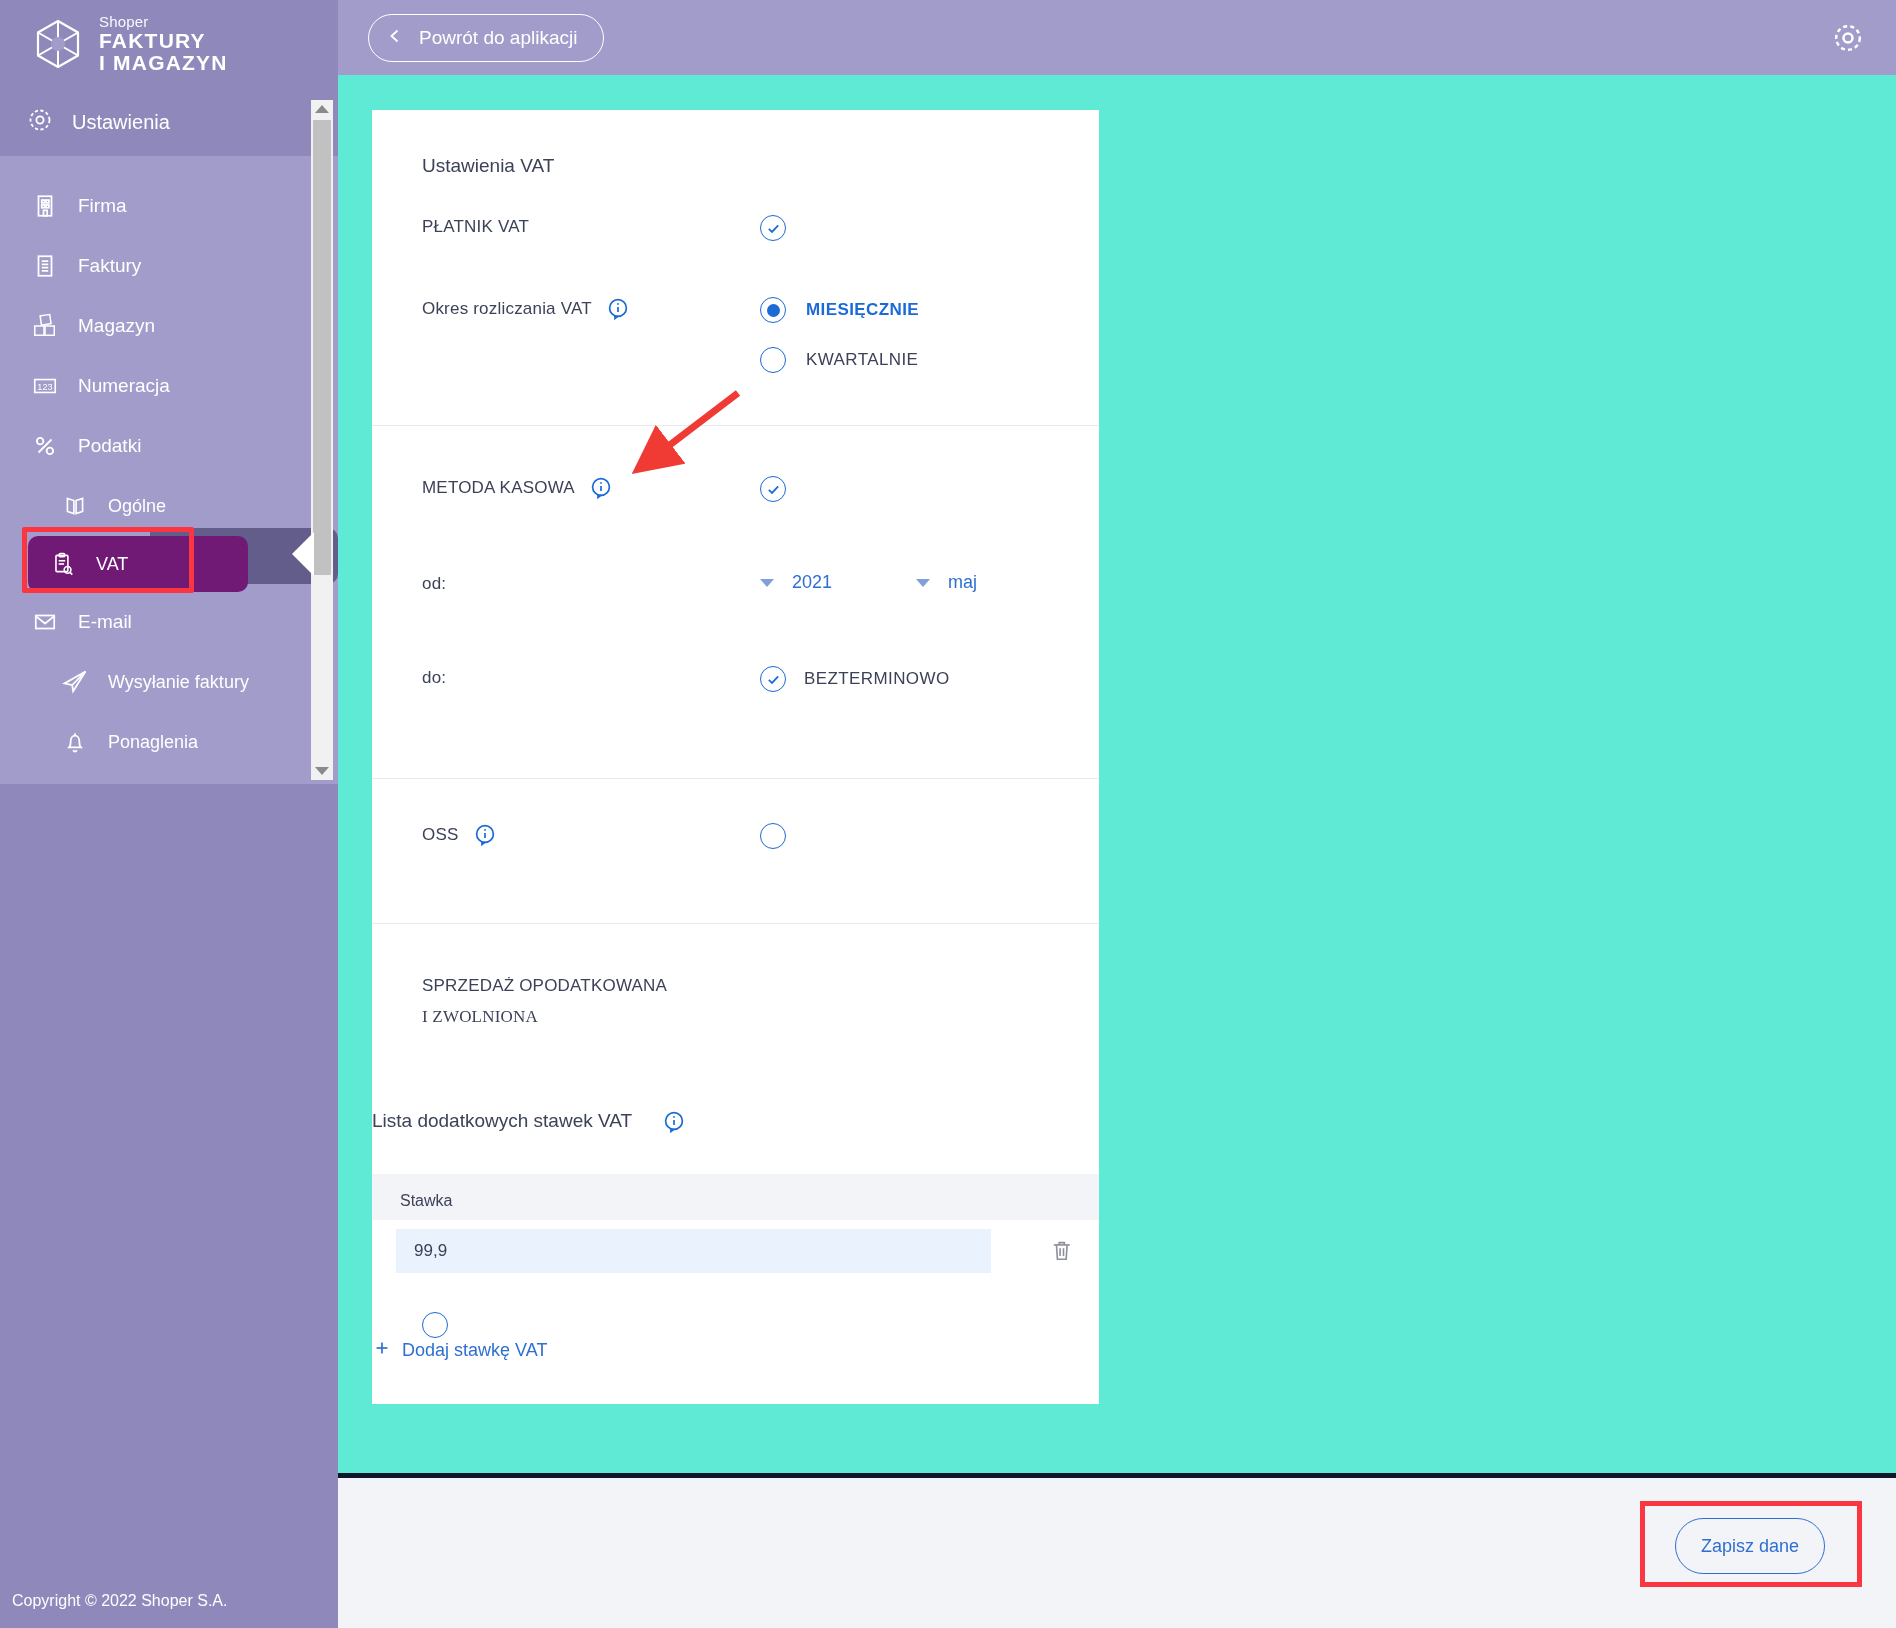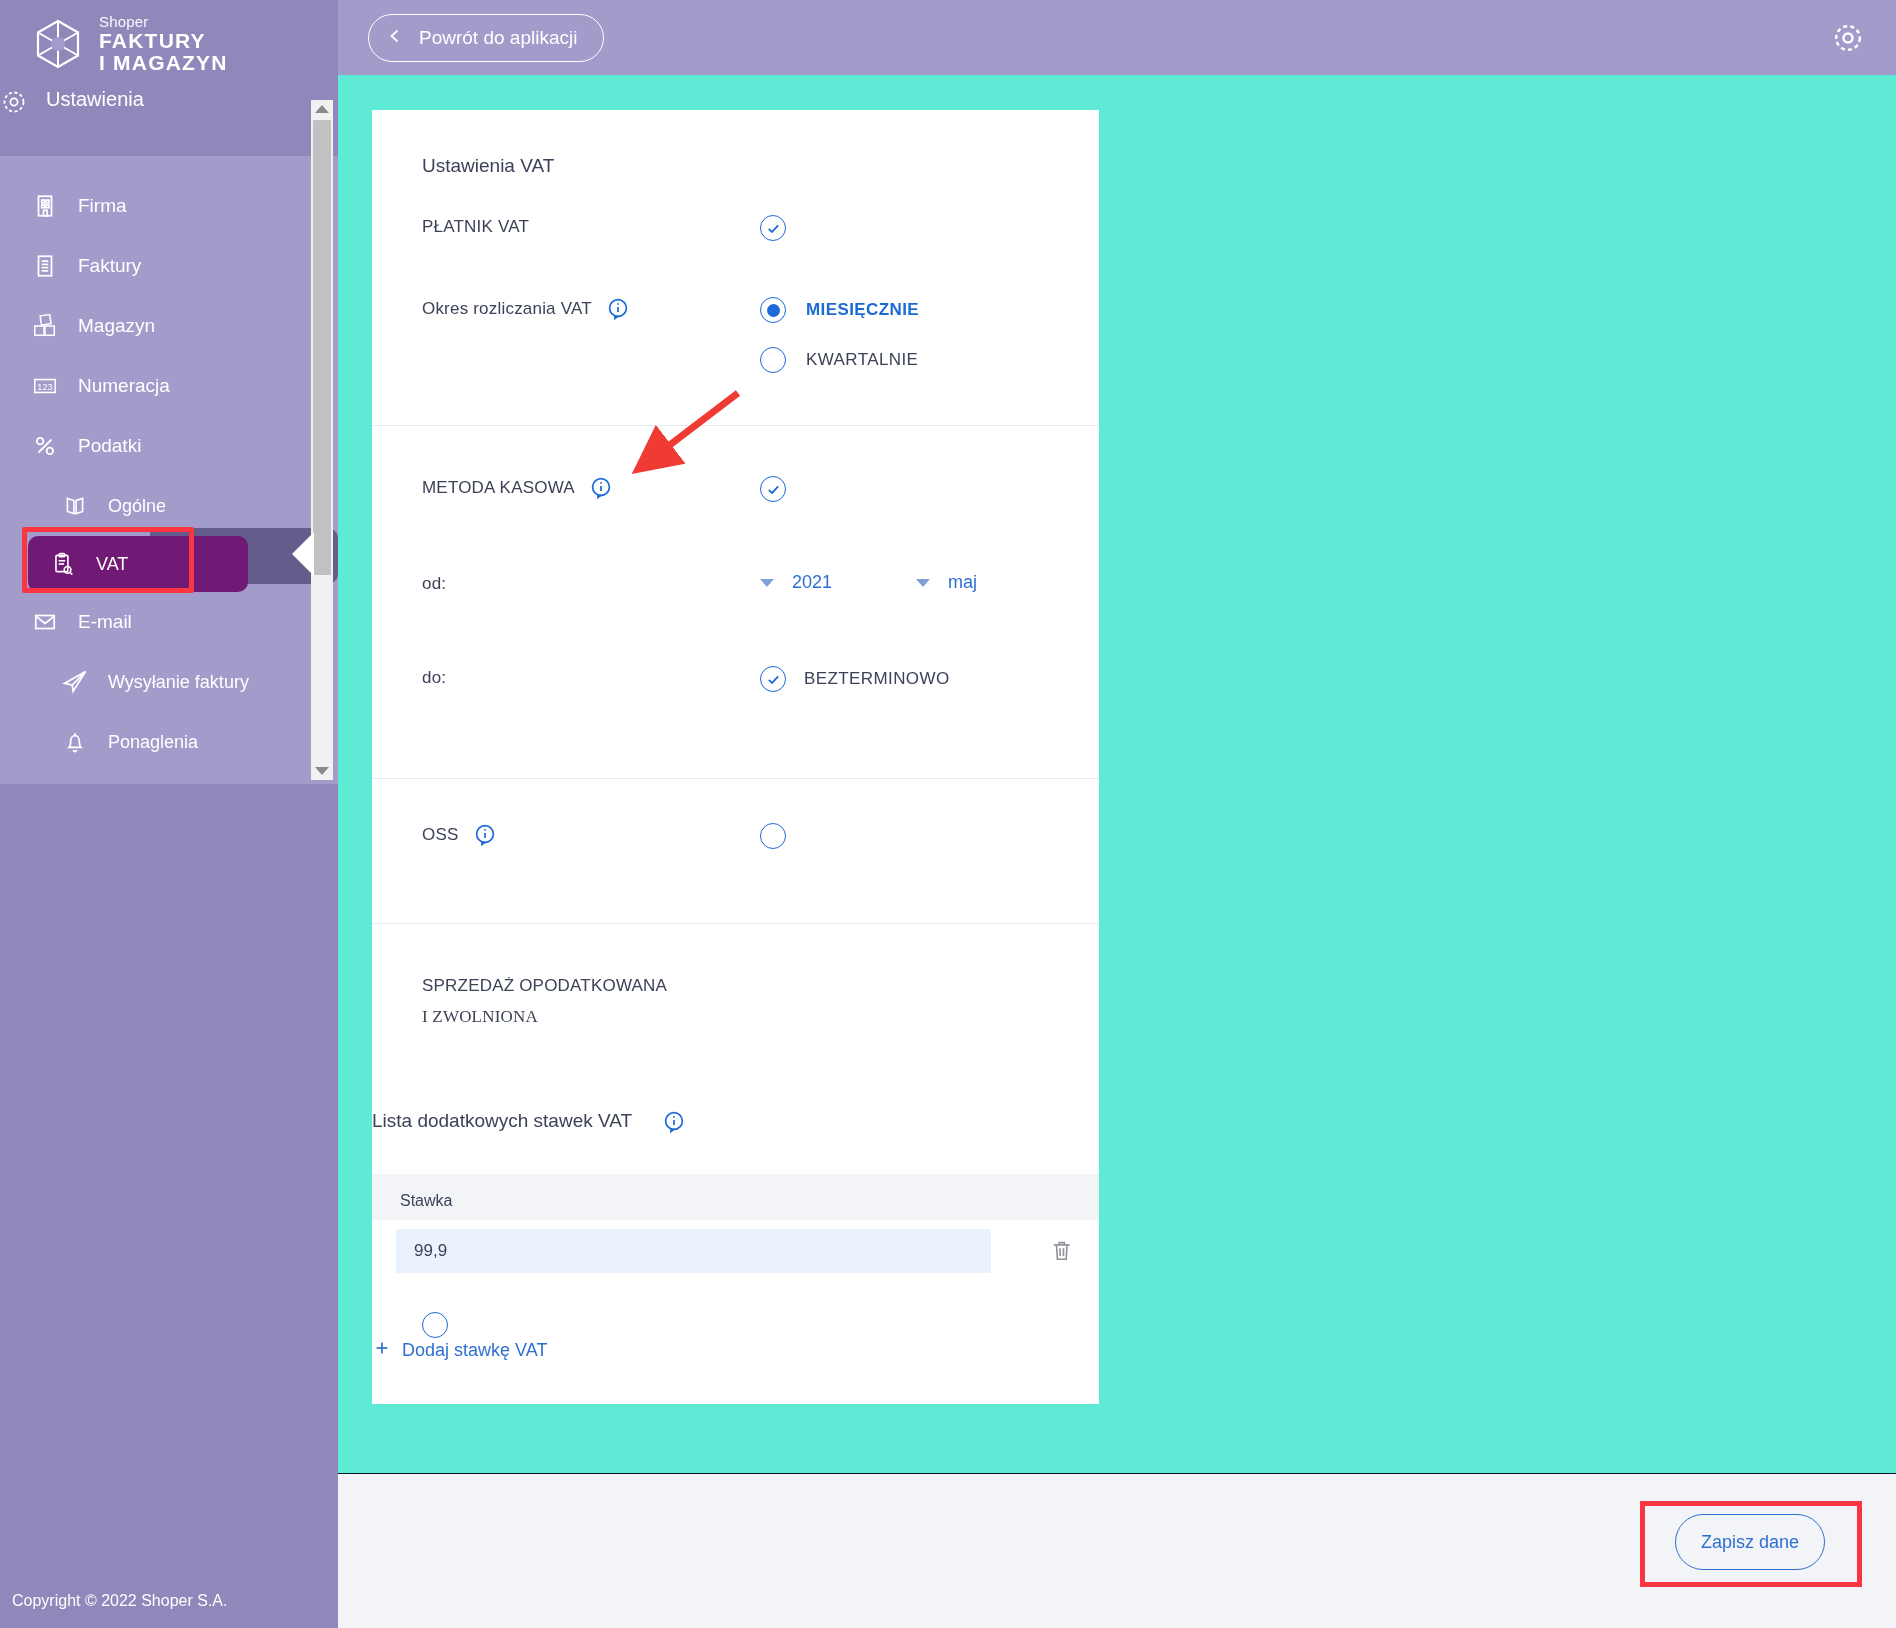--- a/index.html
+++ b/index.html
@@ -22,22 +22,22 @@
     height: 88px; display: flex; align-items: center;
     padding-left: 31px; gap: 14px;
     background: #8e88bb;
   }
   .brand-logo { width: 54px; height: 54px; flex: 0 0 54px; }
   .brand-text { line-height: 1.05; }
   .brand-sub { font-size: 15px; letter-spacing: .2px; opacity: .95; }
   .brand-title { font-size: 21px; font-weight: 700; letter-spacing: 1.2px; }
 
   .settings-head {
-    height: 68px; display: flex; align-items: flex-start;
-    gap: 18px; 
+    height: 68px; display: flex; align-items: center;
+    gap: 18px; padding-left: 26px;
     background: #8e88bb; font-size: 20px;
   }
   .nav { padding-top: 20px; }
   .nav-item {
     display: flex; align-items: center;
     height: 60px; gap: 18px; padding-left: 30px;
     font-size: 19px; color: #fff; cursor: pointer;
     position: relative;
   }
   .nav-item.sub { padding-left: 60px; font-size: 18px; }
@@ -193,21 +193,21 @@
   .trash { margin-left: 58px; width: 26px; height: 26px; cursor: pointer; }
   .add-rate {
     margin-top: 58px; display: inline-flex; align-items: center; gap: 12px;
     color: #2f6fd0; font-size: 18px; cursor: pointer; padding-left: 2px;
   }
 
   
   .save-bar {
     position: absolute; left: 0; bottom: 0;
     width: 1558px; height: 155px; background: #f3f4f8;
-    border-top: 1px solid #0f172a;
+    border-top: 5px solid #0f172a;
   }
   .save-btn {
     position: absolute; right: 71px; top: 40px;
     width: 150px; height: 56px; border-radius: 30px;
     border: 1.5px solid #2f6fd0; background: transparent;
     color: #2f6fd0; font-size: 18px; cursor: pointer;
     font-family: "Liberation Sans", sans-serif;
   }
   .save-highlight {
     position: absolute; right: 34px; bottom: 41px;

